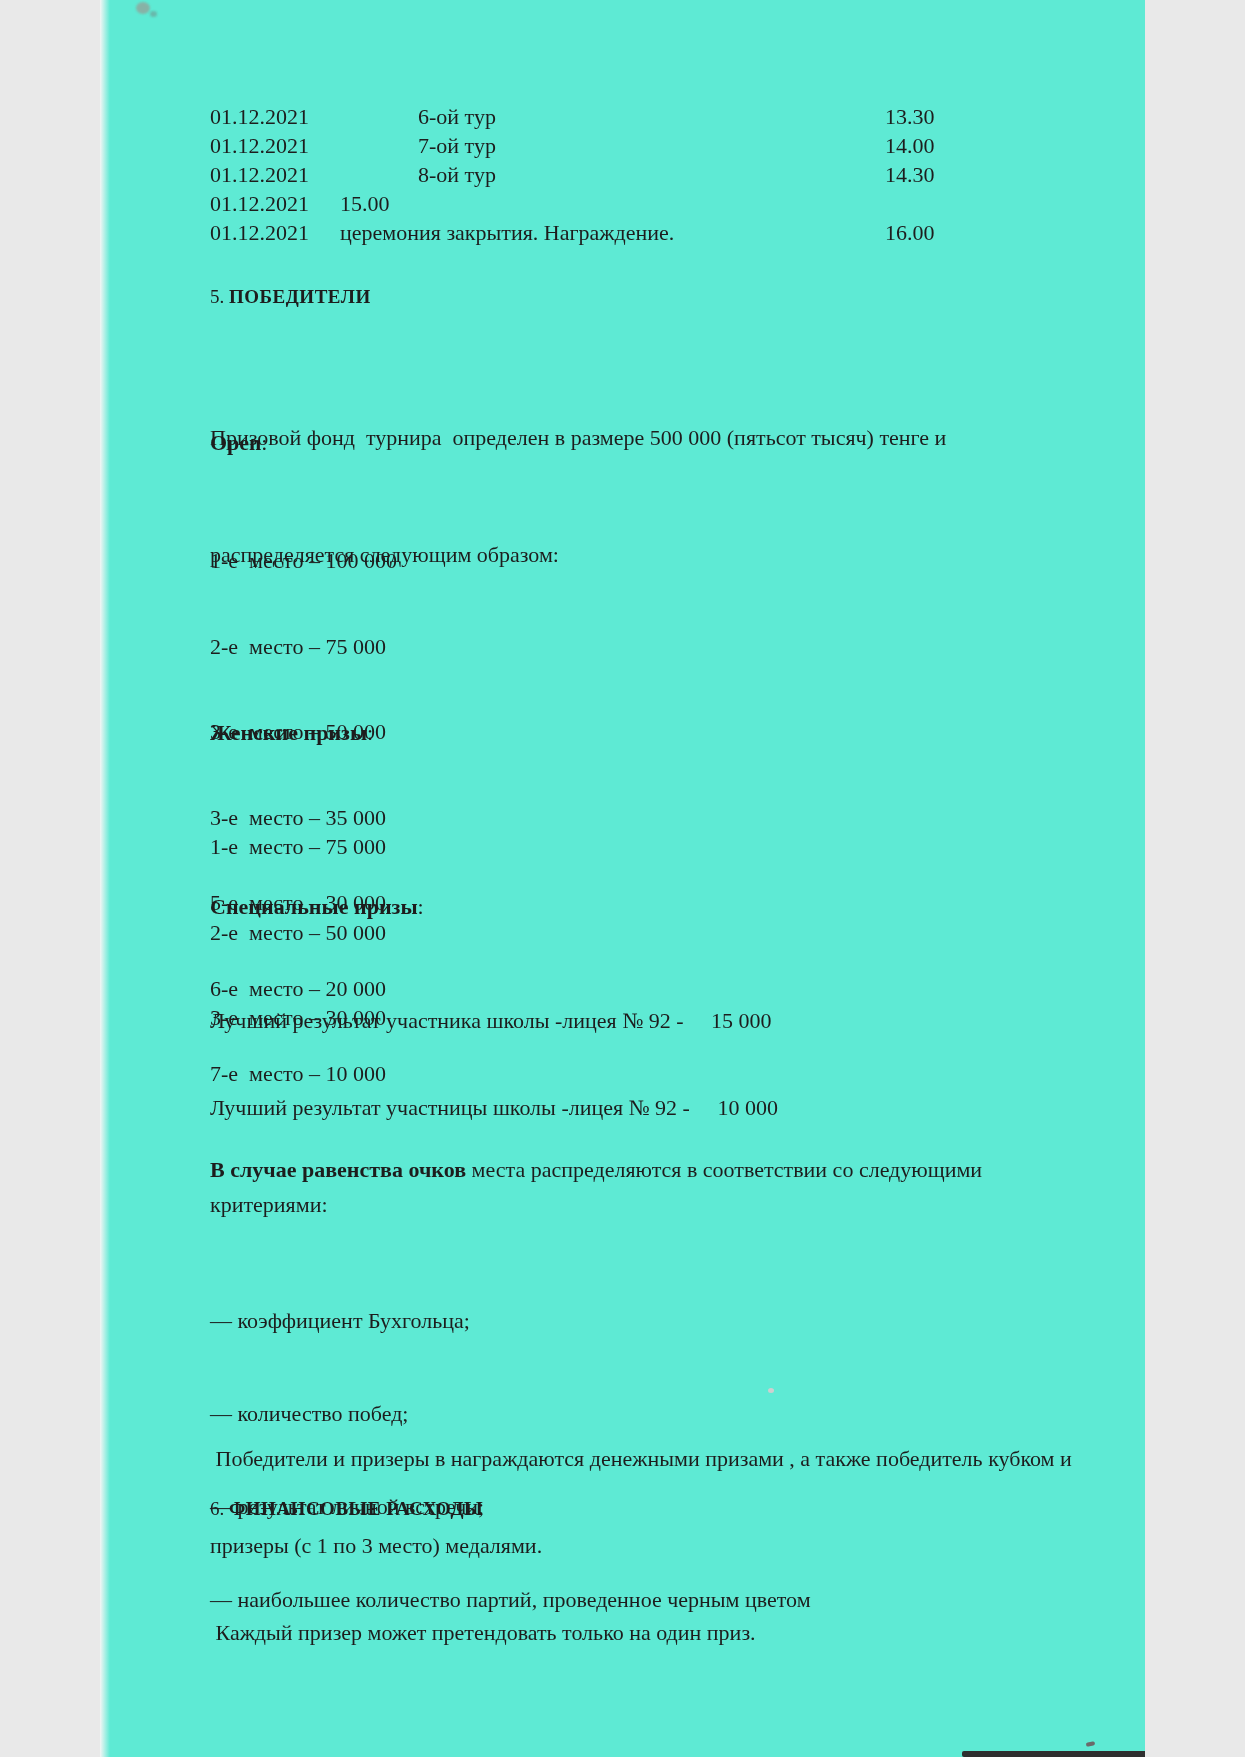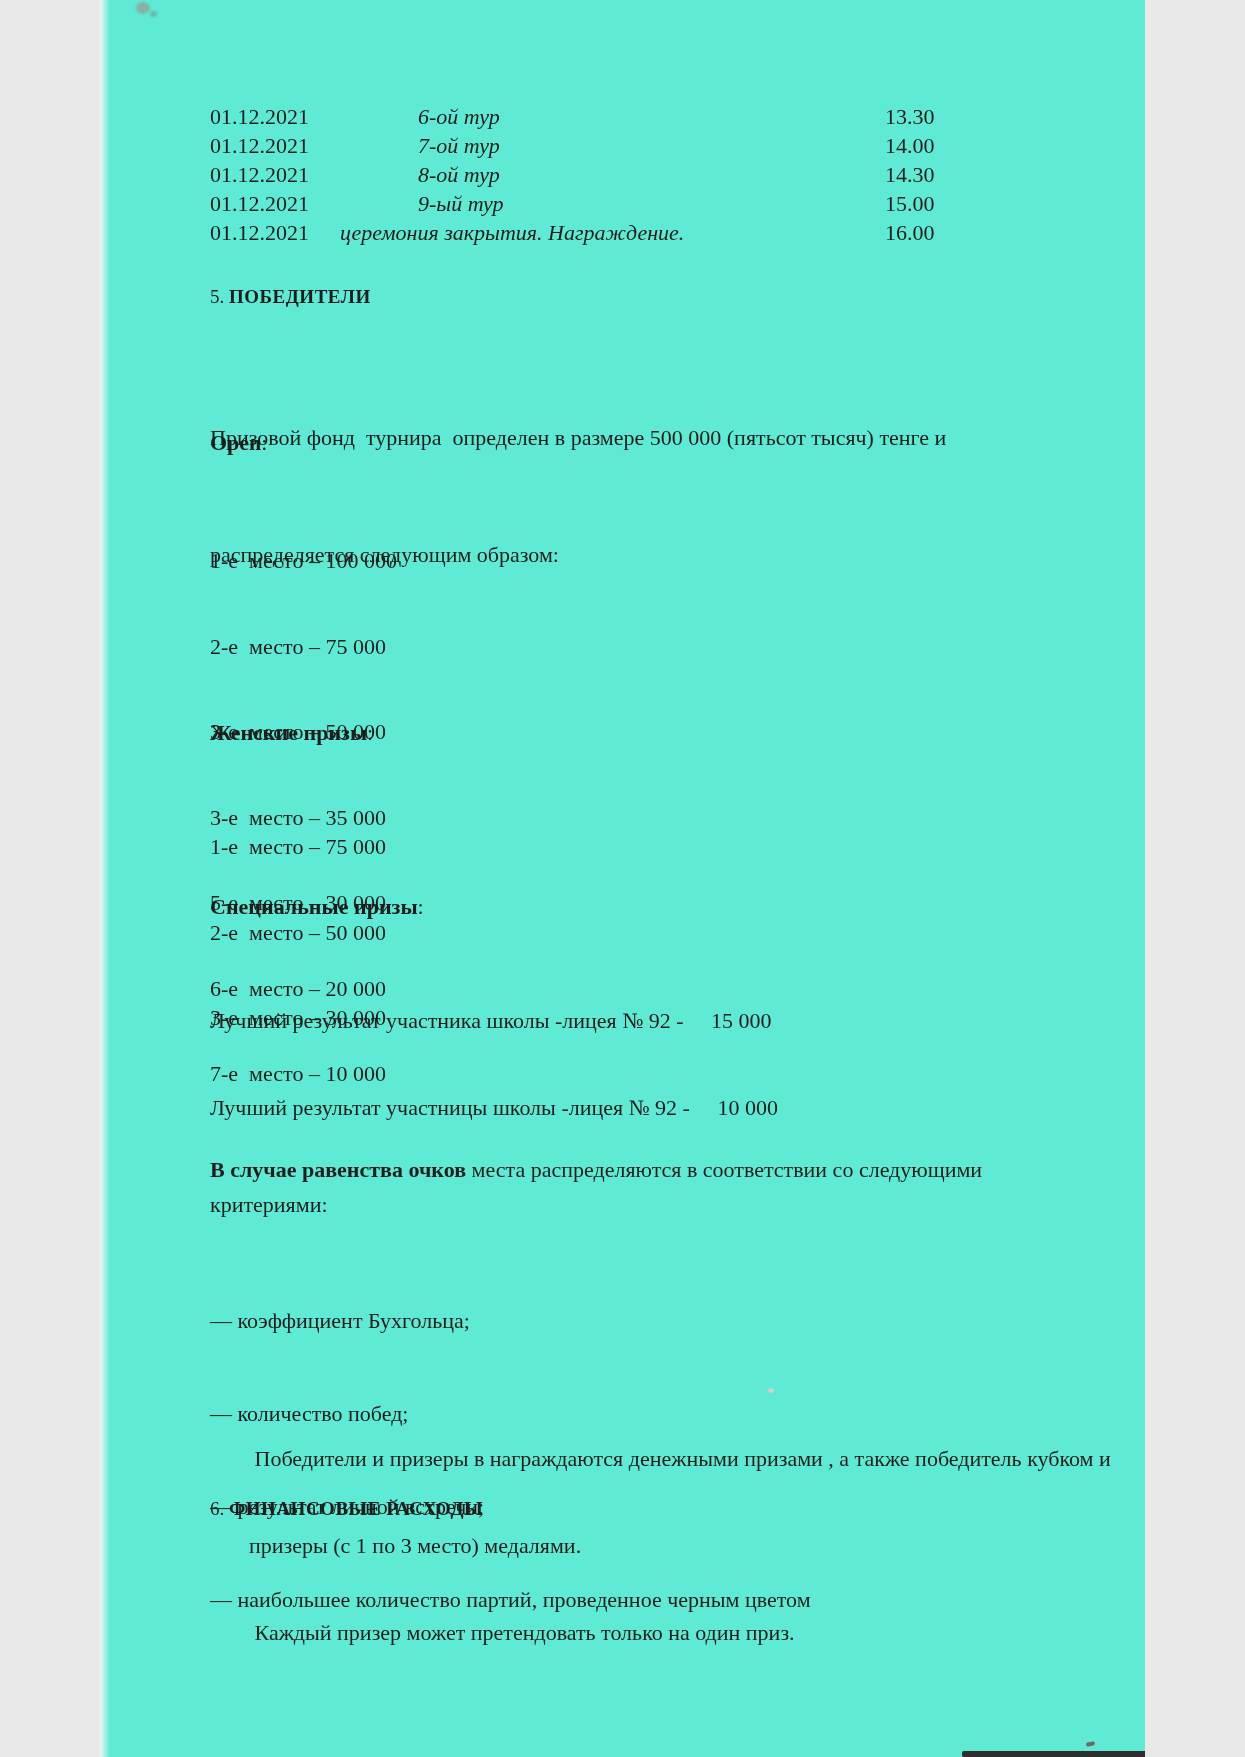--- a/index.html
+++ b/index.html
@@ -10,21 +10,21 @@
     font-family:"Liberation Serif","DejaVu Serif",serif;
     color:#1d1d1d;
     overflow:hidden;
     margin:0 auto;
   }
   .abs{position:absolute;left:110px;}
   .txt{font-size:22px;}
   
   .schedule{top:102px;right:70px;}
   .srow{display:grid;grid-template-columns:130px 545px 80px;line-height:29px;font-size:22px;}
-  .sevent{white-space:pre;font-style:italic;}
+  .sevent{white-space:pre;}
   .sevent.indent{padding-left:78px;}
   .stime{text-align:left;}
   
   .hsec{font-size:19px;line-height:26px;}
   .hsec .hnum{font-weight:normal;}
   .hsec .htitle{font-weight:bold;letter-spacing:.5px;}
   .h5{top:284px;}
   .h6{top:1496px;}
   .subhead{font-size:22px;}
   .subhead .hb{font-weight:bold;}
@@ -33,21 +33,21 @@
   .specialh{top:894px;}
   
   .intro{top:340px;line-height:39px;white-space:pre-wrap;}
   .plist{white-space:pre-wrap;font-size:22px;}
   .openlist{top:490px;line-height:28.5px;}
   .womenlist{top:776px;line-height:28.5px;}
   .speciallist{top:948px;line-height:29px;}
   .tie{top:1152px;line-height:35px;max-width:830px;}
   .tie .hb{font-weight:bold;}
   .criteria{top:1243px;line-height:31px;}
-  .awards{top:1386px;line-height:29px;max-width:920px;margin-left:39px;}
+  .awards{top:1386px;line-height:29px;max-width:920px;}
   
   .artifact{position:absolute;pointer-events:none;}
   .blob{background:#f3f3f3;border-radius:50%;}
   .edge-strip{left:0;top:0;width:10px;height:100%;background:linear-gradient(to right,#f5f5f5,rgba(255,255,255,0));}
   .red-dot1{left:36px;top:2px;width:14px;height:12px;border-radius:50%;background:rgba(186,110,110,.45);filter:blur(1px);}
   .red-dot2{left:50px;top:11px;width:7px;height:6px;border-radius:50%;background:rgba(120,110,110,.4);filter:blur(1px);}
   .bottom-line{left:862px;top:1751px;width:383px;height:6px;background:#2f2f2f;border-radius:2px;}
   .speck1{left:986px;top:1742px;width:9px;height:4px;background:#6a6a6a;border-radius:2px;transform:rotate(-12deg);}
   .speck2{left:1198px;top:1740px;width:12px;height:5px;background:#8a8a8a;border-radius:2px;}
   .speck3{left:668px;top:1388px;width:6px;height:5px;background:#cfcfcf;border-radius:50%;}
@@ -68,21 +68,20 @@
       <span class="sevent indent">7-ой тур</span>
       <span class="stime">14.00</span>
     </div>
     <div class="srow">
       <span class="sdate">01.12.2021</span>
       <span class="sevent indent">8-ой тур</span>
       <span class="stime">14.30</span>
     </div>
     <div class="srow">
       <span class="sdate">01.12.2021</span>
-      <span class="sevent indent">9-ый тур</span>
       <span class="stime">15.00</span>
     </div>
     <div class="srow">
       <span class="sdate">01.12.2021</span>
       <span class="sevent">церемония закрытия. Награждение.</span>
       <span class="stime">16.00</span>
     </div>
   </div>
 
   <div class="abs hsec h5">

